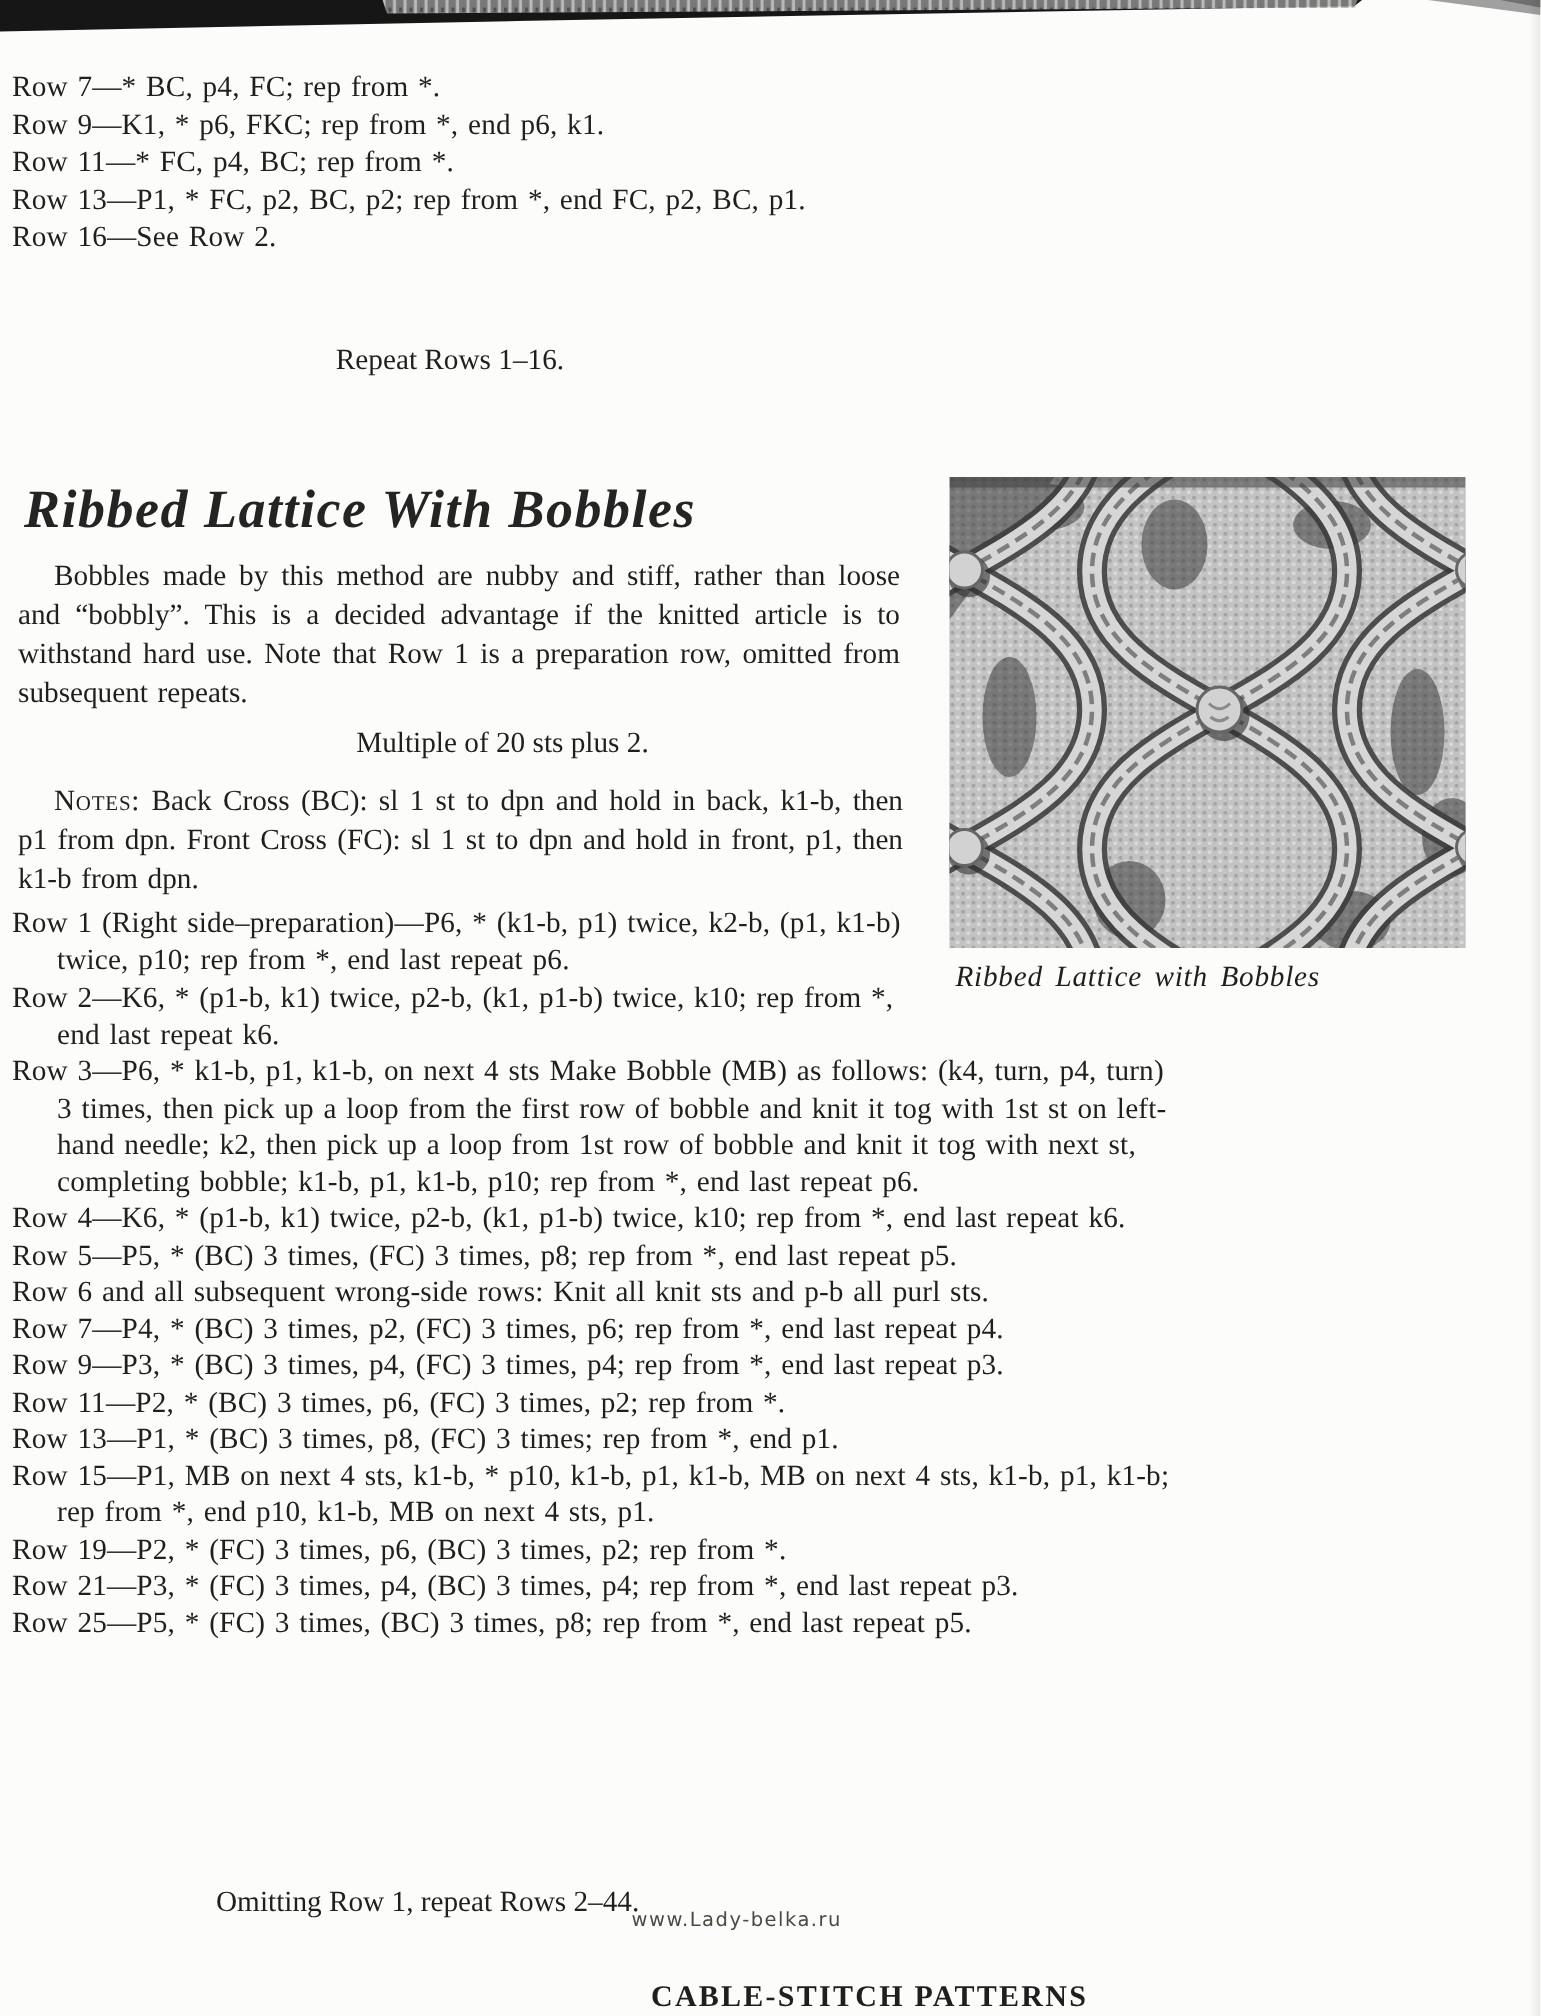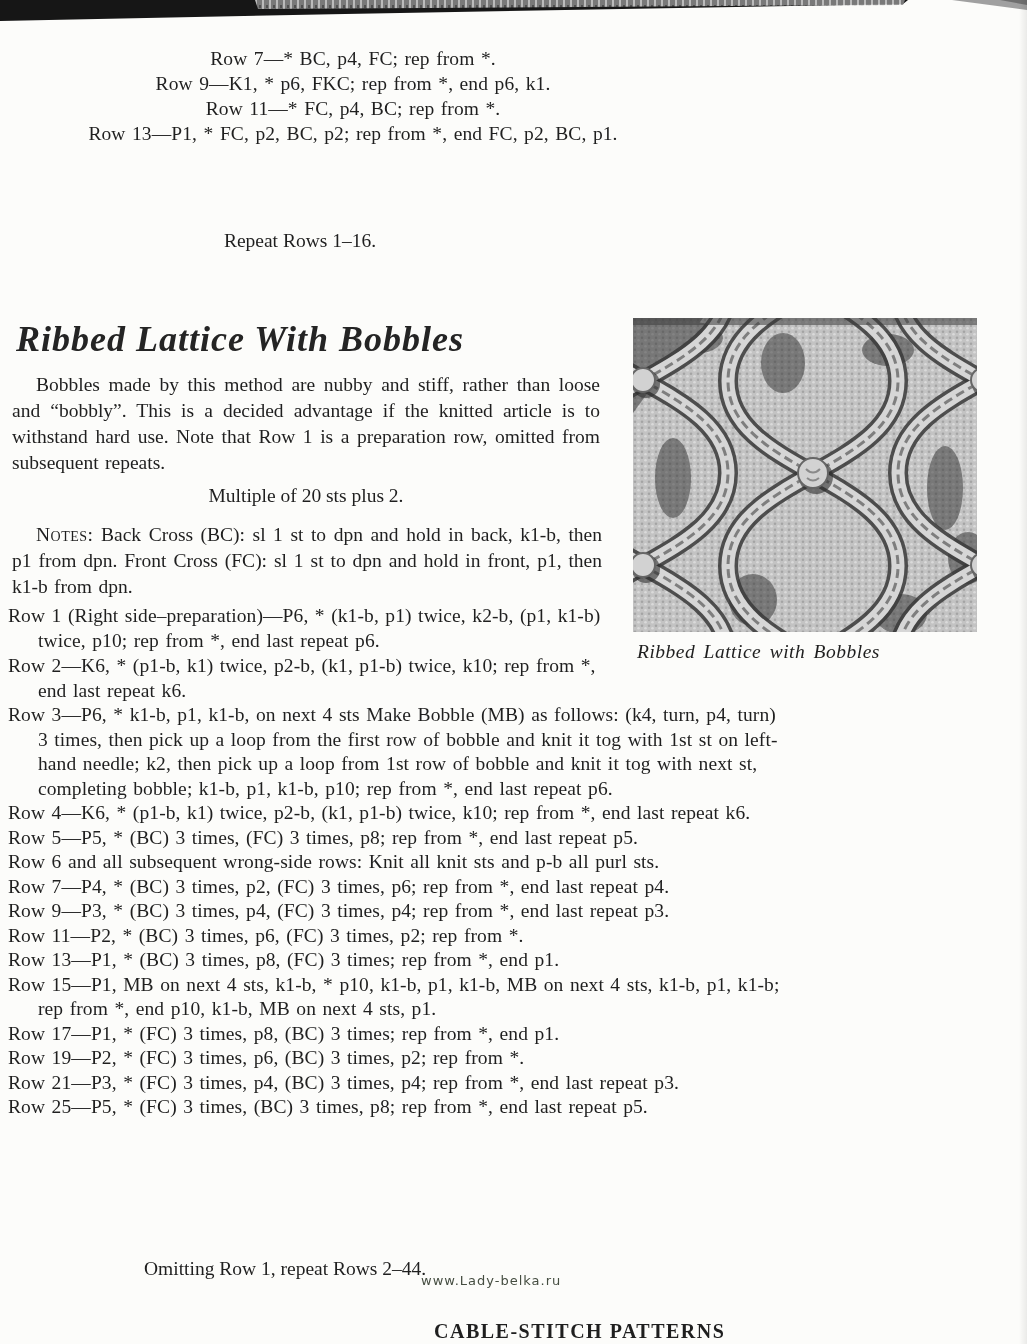--- a/index.html
+++ b/index.html
@@ -8,31 +8,31 @@
     background:#fcfcfa;color:#1f1f1f;
     font-family:"Liberation Serif", serif;
   }
   
   .scan-band{position:absolute;left:0;top:0;width:1027px;height:42px;}
   .edge-shade{position:absolute;right:0;top:0;width:8px;height:1344px;
     background:linear-gradient(to left, rgba(0,0,0,.07), rgba(0,0,0,0));}
   
   .rows p, p.row{margin:0;padding-left:30px;text-indent:-30px;
     font-size:19.5px;line-height:25px;letter-spacing:.1px;word-spacing:1.5px;}
-  #top-rows{position:absolute;left:8px;top:46px;width:690px;text-align:center;}
+  #top-rows{position:absolute;left:8px;top:46px;width:690px;}
   #repeat-note{position:absolute;left:0;top:210px;width:600px;text-align:center;
     font-size:19.5px;}
   #section-title{position:absolute;left:16px;top:318px;margin:0;
     font-size:36px;font-weight:bold;font-style:italic;letter-spacing:1px;
     color:#242424;}
   #intro{position:absolute;left:12px;top:372px;width:588px;margin:0;
     font-size:19.5px;line-height:26px;text-align:justify;text-indent:24px;
     word-spacing:1.5px;}
   #multiple-note{position:absolute;left:0;top:485px;width:612px;text-align:center;
-    font-size:19.5px;margin:0;}
+    font-size:19.5px;margin:0;padding-left:29px;}
   #notes{position:absolute;left:12px;top:522px;width:590px;margin:0;
     font-size:19.5px;line-height:26px;text-align:justify;text-indent:24px;
     word-spacing:1.5px;}
   #notes .sc{font-variant:small-caps;letter-spacing:.5px;}
   #rows-beside{position:absolute;left:8px;top:603px;width:606px;}
   #rows-full{position:absolute;left:8px;top:703px;width:772px;}
   #rows-full p{line-height:24.5px;}
   #closing-note{position:absolute;left:144px;top:1258px;font-size:19.5px;margin:0;}
   #watermark{position:absolute;left:421px;top:1273px;
     font-family:"DejaVu Sans", sans-serif;font-size:13px;letter-spacing:1px;}
@@ -65,20 +65,21 @@
   <polygon points="952,0 1027,0 1027,10" fill="#a0a0a0"></polygon>
   <polygon points="1000,0 1027,0 1027,5" fill="#6f6f6f"></polygon>
 </svg>
 <div class="edge-shade"></div>
 
 <div id="top-rows" class="rows">
     <p class="row">Row 7—* BC, p4, FC; rep from *.</p>
     <p class="row">Row 9—K1, * p6, FKC; rep from *, end p6, k1.</p>
     <p class="row">Row 11—* FC, p4, BC; rep from *.</p>
     <p class="row">Row 13—P1, * FC, p2, BC, p2; rep from *, end FC, p2, BC, p1.</p>
+    <p class="row">Row 16—See Row 2.</p>
   </div>
 <p id="repeat-note">Repeat Rows 1–16.</p>
 
 <h1 id="section-title">Ribbed Lattice With Bobbles</h1>
 <p id="intro">Bobbles made by this method are nubby and stiff, rather than loose and “bobbly”. This is a decided advantage if the knitted article is to withstand hard use. Note that Row 1 is a preparation row, omitted from subsequent repeats.</p>
 <p id="multiple-note">Multiple of 20 sts plus 2.</p>
 <p id="notes"><span class="sc">Notes:</span><span> Back Cross (BC): sl 1 st to dpn and hold in back, k1-b, then p1 from dpn. Front Cross (FC): sl 1 st to dpn and hold in front, p1, then k1-b from dpn.</span></p>
 
 <div id="rows-beside" class="rows">
     <p class="row">Row 1 (Right side–preparation)—P6, * (k1-b, p1) twice, k2-b, (p1, k1-b) twice, p10; rep from *, end last repeat p6.</p>
@@ -88,21 +89,20 @@
 <div id="rows-full" class="rows">
     <p class="row">Row 3—P6, * k1-b, p1, k1-b, on next 4 sts Make Bobble (MB) as follows: (k4, turn, p4, turn) 3 times, then pick up a loop from the first row of bobble and knit it tog with 1st st on left-hand needle; k2, then pick up a loop from 1st row of bobble and knit it tog with next st, completing bobble; k1-b, p1, k1-b, p10; rep from *, end last repeat p6.</p>
     <p class="row">Row 4—K6, * (p1-b, k1) twice, p2-b, (k1, p1-b) twice, k10; rep from *, end last repeat k6.</p>
     <p class="row">Row 5—P5, * (BC) 3 times, (FC) 3 times, p8; rep from *, end last repeat p5.</p>
     <p class="row">Row 6 and all subsequent wrong-side rows: Knit all knit sts and p-b all purl sts.</p>
     <p class="row">Row 7—P4, * (BC) 3 times, p2, (FC) 3 times, p6; rep from *, end last repeat p4.</p>
     <p class="row">Row 9—P3, * (BC) 3 times, p4, (FC) 3 times, p4; rep from *, end last repeat p3.</p>
     <p class="row">Row 11—P2, * (BC) 3 times, p6, (FC) 3 times, p2; rep from *.</p>
     <p class="row">Row 13—P1, * (BC) 3 times, p8, (FC) 3 times; rep from *, end p1.</p>
     <p class="row">Row 15—P1, MB on next 4 sts, k1-b, * p10, k1-b, p1, k1-b, MB on next 4 sts, k1-b, p1, k1-b; rep from *, end p10, k1-b, MB on next 4 sts, p1.</p>
-    <p class="row">Row 17—P1, * (FC) 3 times, p8, (BC) 3 times; rep from *, end p1.</p>
     <p class="row">Row 19—P2, * (FC) 3 times, p6, (BC) 3 times, p2; rep from *.</p>
     <p class="row">Row 21—P3, * (FC) 3 times, p4, (BC) 3 times, p4; rep from *, end last repeat p3.</p>
     <p class="row">Row 25—P5, * (FC) 3 times, (BC) 3 times, p8; rep from *, end last repeat p5.</p>
   </div>
 
 <p id="closing-note">Omitting Row 1, repeat Rows 2–44.</p>
 <div id="watermark" style="color: rgb(69, 77, 65);">www.Lady-belka.ru</div>
 
 <figure id="figure" style="margin:0;">
   <svg class="swatch" viewBox="0 0 344 314" preserveAspectRatio="none">

